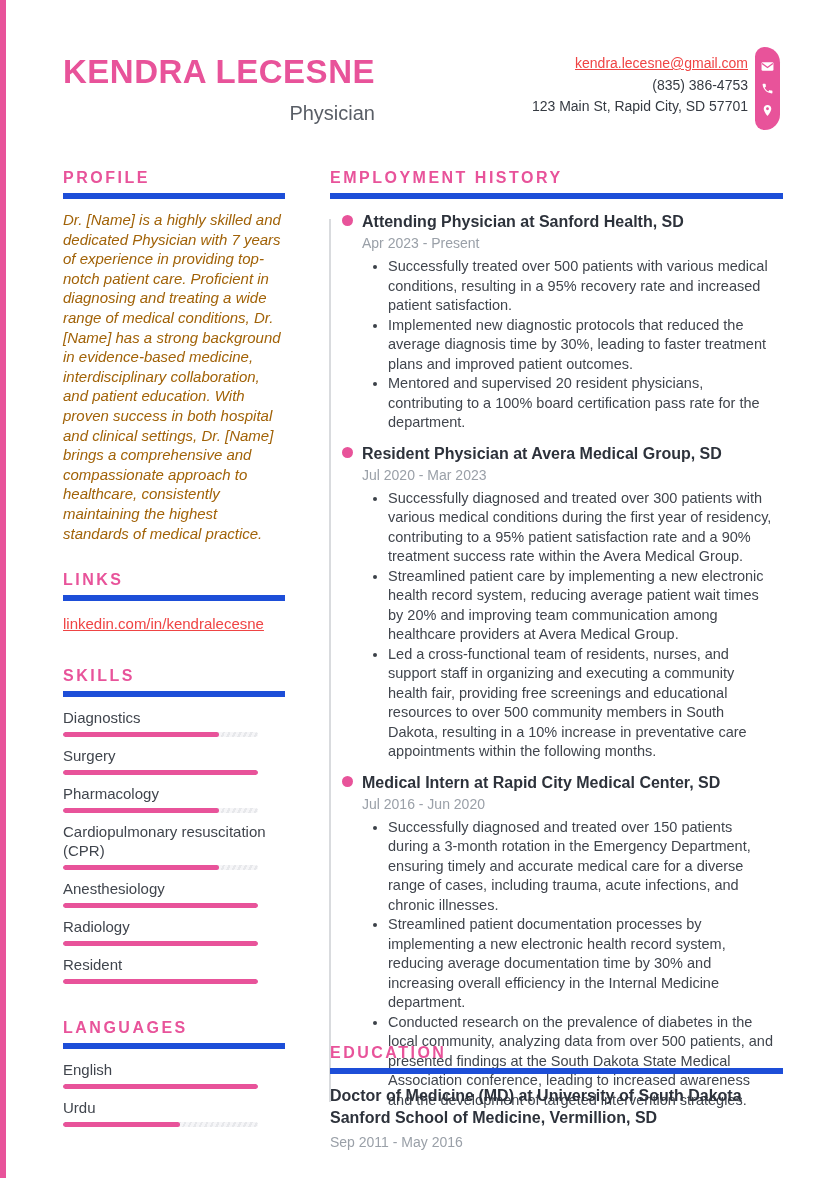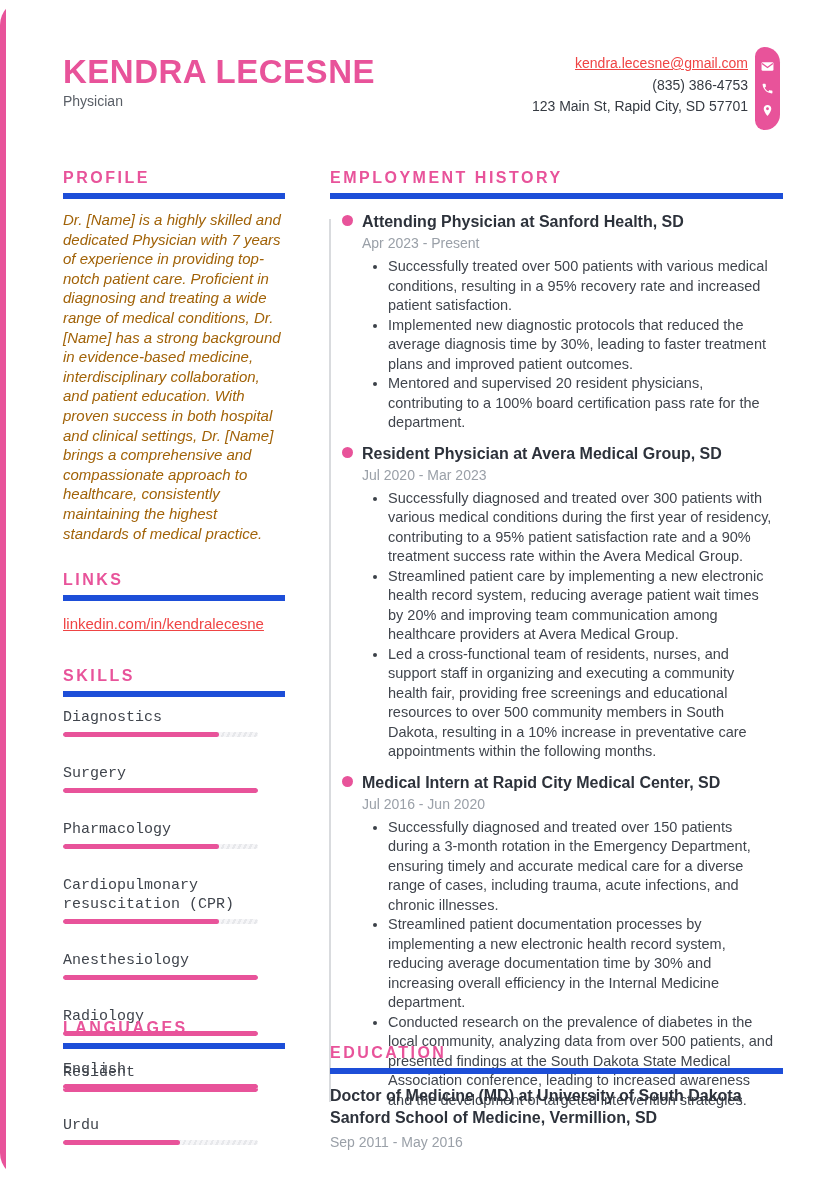--- a/index.html
+++ b/index.html
@@ -5,44 +5,44 @@
   * { margin: 0; padding: 0; box-sizing: border-box; }
   html, body { background: #ffffff; }
   body { font-family: "Liberation Sans", sans-serif; }
 
   .page {
     position: relative;
     width: 833px;
     height: 1178px;
     background: #ffffff;
     overflow: hidden;
-    border-radius: 25px;
   }
 
   .edge-bar {
     position: absolute;
     left: 0; top: 0; bottom: 0;
     width: 6px;
     background: #e8539a;
   }
 
   
   .name-block { position: absolute; left: 63px; top: 54px; }
   .name {
     font-size: 33px;
     font-weight: 700;
     letter-spacing: 0.5px;
     color: #e8539a;
     line-height: 36px;
     white-space: nowrap;
   }
   .job-subtitle {
-    margin-top: 3px;
-    font-size: 14px;
+    margin-top: 12px;
+    font-size: 20px;
     color: #595e66;
+    text-align: right;
   }
 
   .contact-block {
     position: absolute;
     right: 85px; top: 53px;
     text-align: right;
     font-size: 14px;
     line-height: 21.5px;
     color: #353a42;
   }
@@ -84,21 +84,21 @@
   .profile-text {
     margin-top: 11px;
     font-size: 15px;
     line-height: 19.6px;
     color: #a16207;
     font-style: italic;
   }
   .link-item { margin-top: 13px; font-size: 15px; line-height: 19px; }
 
   .skill-list { margin-top: 11px; }
-  .skill-item { margin-bottom: 27px; font-family: Liberation Mono, monospace; }
+  .skill-item { margin-bottom: 9px; }
   .skill-name {
     font-size: 15px;
     line-height: 19px;
     color: #40454d;
     margin-bottom: 5px;
   }
   .bar-track {
     position: relative;
     width: 195px; height: 5px;
     border-radius: 2.5px;

